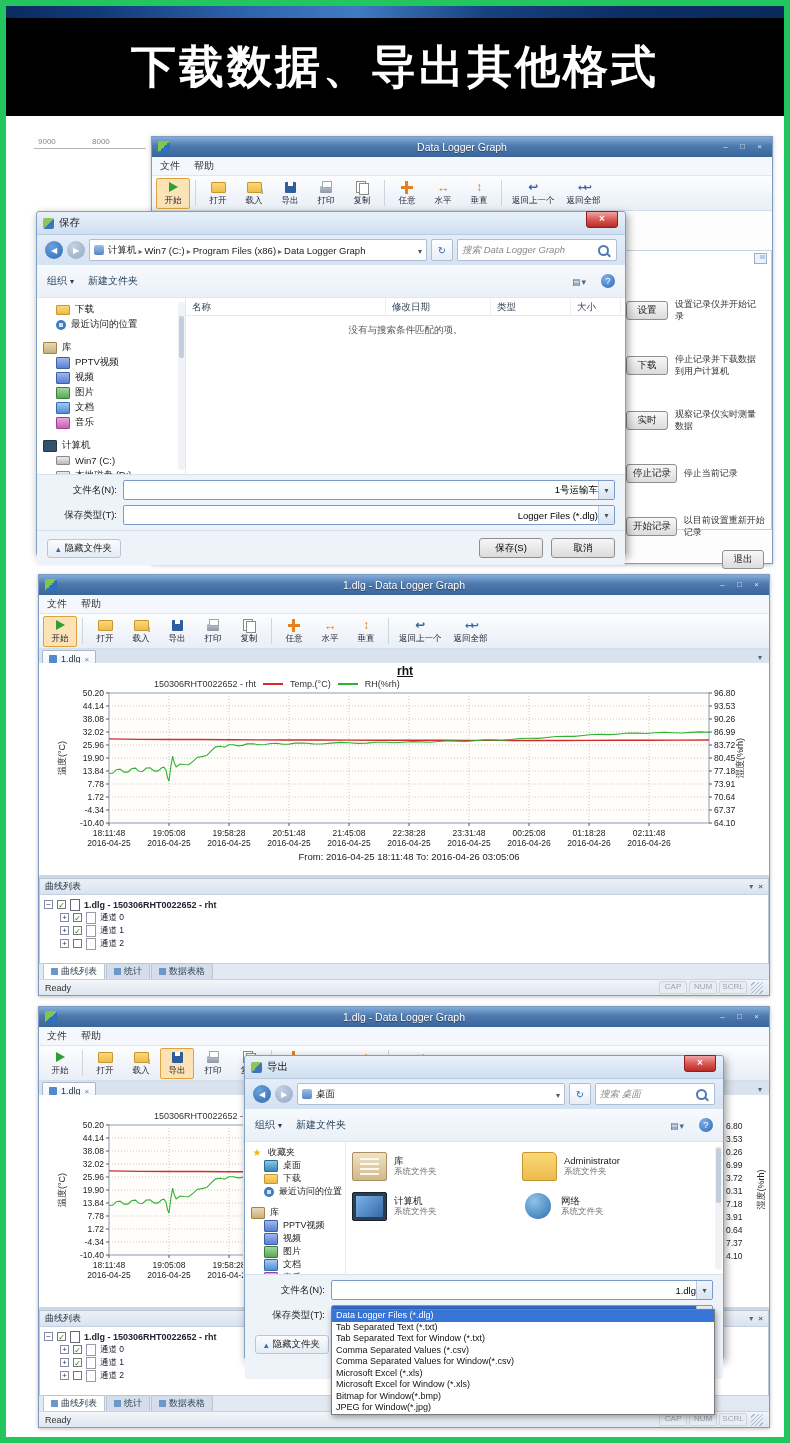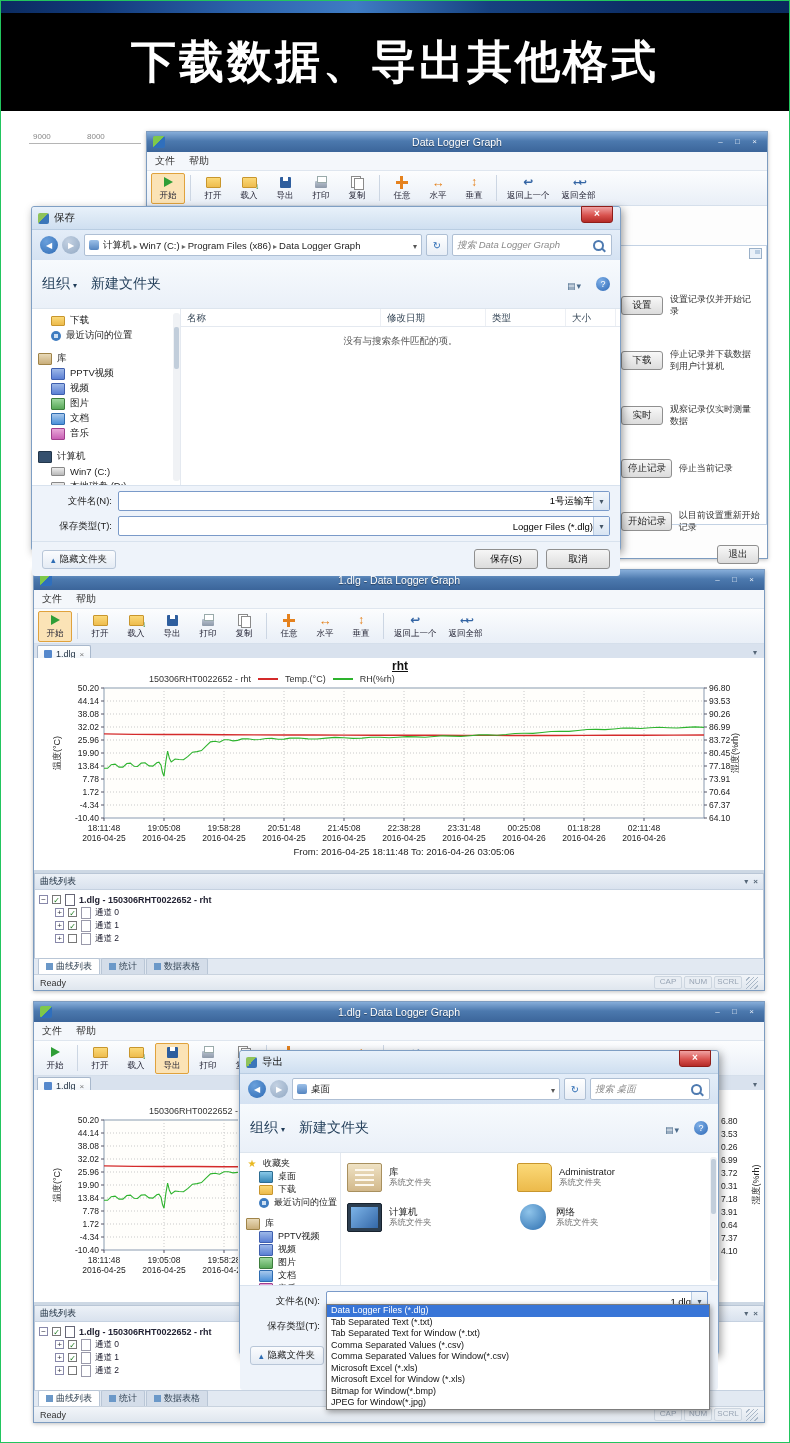--- a/index.html
+++ b/index.html
@@ -1,16 +1,16 @@
 <!DOCTYPE html>
 <html><head>
 <meta charset="utf-8">
 <style>
   html,body{margin:0;padding:0;background:#fff;}
-  .page{position:relative;width:790px;height:1443px;background:#fff;border:1px solid #22c55e;overflow:hidden;
+  .page{position:relative;width:790px;height:1443px;background:#fff;border:6px solid #22c55e;overflow:hidden;
         font-family:"Liberation Sans","DejaVu Sans",sans-serif;box-sizing:border-box;}
   .topstrip{position:absolute;top:0;left:0;right:0;height:12px;
     background:linear-gradient(90deg,#0b2b60 0%,#123a7a 12%,#2c62ab 30%,#3f7cc4 45%,#16417f 62%,#0d2e66 80%,#0a2a5e 100%);}
   .banner{position:absolute;top:12px;left:0;right:0;height:98px;background:#000;display:flex;align-items:center;justify-content:center;}
   .banner span{color:#fff;font-size:45px;font-weight:bold;letter-spacing:3px;}
 
   .shot{position:absolute;}
   .shot1{left:28px;top:130px;width:740px;height:432px;}
   .shot2{left:28px;top:568px;width:740px;height:424px;}
   .shot3{left:28px;top:1000px;width:740px;height:432px;}
@@ -90,21 +90,21 @@
   .bsep::before{content:"▸";color:#666;font-size:8px;margin:0 2px;}
   .crumb-dd{margin-left:auto;}
   .crumb-dd::before{content:"▾";color:#555;font-size:8px;}
   .refreshbtn{width:20px;height:20px;border:1px solid #aebfd4;background:linear-gradient(#fff,#e8eef6);border-radius:2px;text-align:center;line-height:18px;flex:none;}
   .refreshbtn::before{content:"↻";font-size:10px;color:#2e6db4;}
   .searchbox{width:150px;height:20px;background:#fff;border:1px solid #aebfd4;border-radius:2px;display:flex;align-items:center;padding:0 4px;flex:none;}
   .export-dlg .searchbox{width:110px;}
   .searchtext{font-size:9.5px;color:#8a8a8a;font-style:italic;flex:1;white-space:nowrap;overflow:hidden;}
   .mag{width:7px;height:7px;border:2px solid #4e7ab0;border-radius:50%;position:relative;flex:none;margin-right:3px;}
   .mag::after{content:"";position:absolute;width:5px;height:2px;background:#4e7ab0;transform:rotate(45deg);right:-4px;bottom:-2px;}
-  .xtools{height:24px;display:flex;align-items:center;gap:14px;padding:12px 10px;background:linear-gradient(#f7fafd,#eaf0f8);border-bottom:1px solid #dde5ee;font-size:14px;color:#1f3b57;}
+  .xtools{height:24px;display:flex;align-items:center;gap:14px;padding:4px 10px;background:linear-gradient(#f7fafd,#eaf0f8);border-bottom:1px solid #dde5ee;font-size:10px;color:#1f3b57;}
   .xorg i,.xnew,.hidefolders i{font-style:normal;}
   .dd::before{content:"▾";font-size:8px;color:#1f3b57;margin-left:3px;}
   .spacer{flex:1;}
   .viewbtn::before{content:"▤▾";font-size:9px;color:#4a6a8a;letter-spacing:1px;}
   .helpbtn{width:14px;height:14px;border-radius:50%;background:radial-gradient(circle at 35% 30%,#7fb0e8,#2d68b5);color:#fff;font-size:9px;text-align:center;line-height:14px;}
   .helpbtn::before{content:"?";}
   .xbody{display:flex;background:#fff;position:relative;}
   .save-dlg .xbody{height:176px;}
   .export-dlg .xbody{height:132px;}
   .xside{width:148px;padding:4px 0;overflow:hidden;position:relative;flex:none;}

